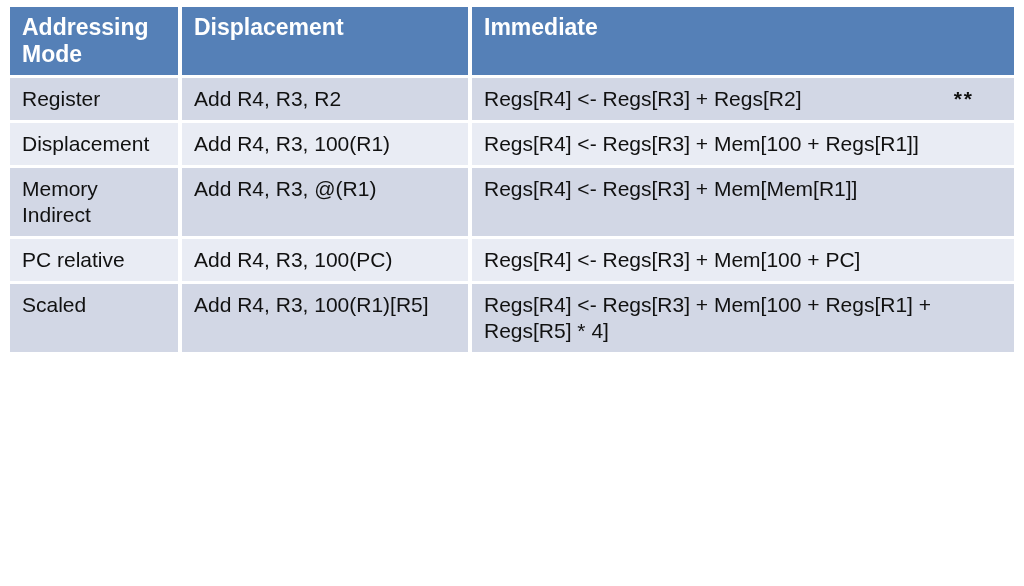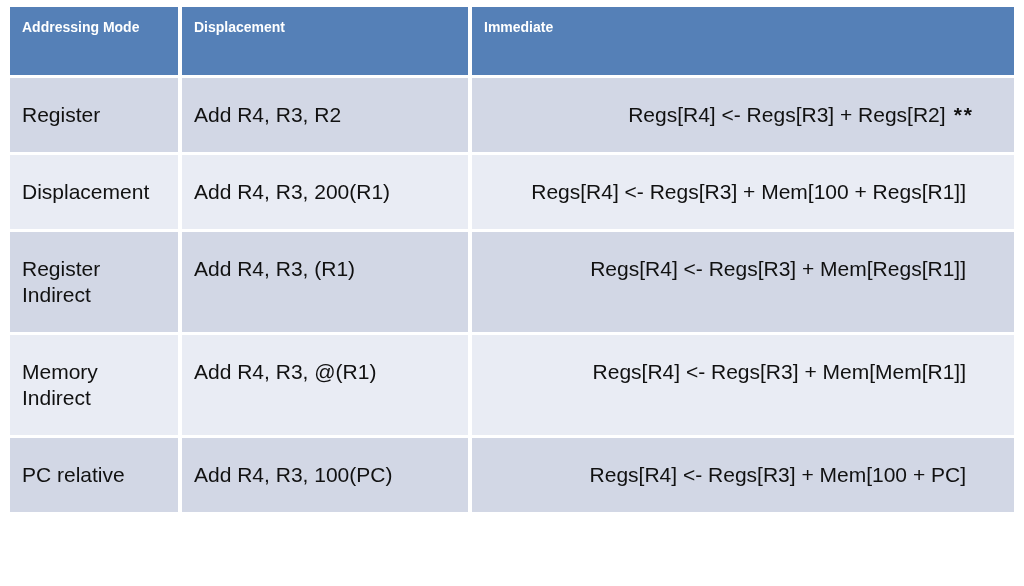--- a/index.html
+++ b/index.html
@@ -20,43 +20,42 @@
     table-layout: fixed;
     width: 1012px;
   }
   col.c-mode   { width: 168px; }
   col.c-instr  { width: 286px; }
   col.c-fn     { width: 542px; }
 
   th {
     background: var(--header-bg, #5580b7);
     color: var(--header-text, #ffffff);
-    font-size: 14px;
+    font-size: 23px;
     font-weight: bold;
     line-height: 27px;
     text-align: left;
     vertical-align: top;
     padding: 7px 12px;
     height: 54px;
   }
   td {
     font-size: 21px;
     line-height: 26px;
     color: var(--body-text, #111111);
     vertical-align: top;
-    padding: 24px 12px;
+    padding: 8px 12px;
     overflow: hidden;
   }
   tbody tr:nth-child(odd) td  { background: var(--band-dark, #d2d7e5); }
   tbody tr:nth-child(even) td { background: var(--band-light, #e9ecf4); }
 
   td.fn-cell .fn-wrap {
     display: flex;
     align-items: flex-start;
-    text-align: right;
   }
   td.fn-cell .fn-text { flex: 1 1 auto; }
   td.fn-cell .fn-note {
     flex: 0 0 auto;
     margin-left: 8px;
     margin-right: 28px;
     font-weight: bold;
     letter-spacing: 2px;
     white-space: nowrap;
   }
@@ -85,39 +84,29 @@
       <span class="fn-wrap">
         <span class="fn-text">Regs[R4] &lt;- Regs[R3] + Regs[R2]</span>
         <span class="fn-note">**</span>
       </span>
     </td>
   </tr>
 
 
   <tr>
     <td><span class="mode-text">Displacement</span></td>
-    <td><span class="instr-text">Add R4, R3, 200(R1)</span></td>
+    <td><span class="instr-text">Add R4, R3, 100(R1)</span></td>
     <td class="fn-cell">
       <span class="fn-wrap">
         <span class="fn-text">Regs[R4] &lt;- Regs[R3] + Mem[100 + Regs[R1]]</span>
         <span class="fn-note"></span>
       </span>
     </td>
   </tr>
 
-  <tr>
-    <td><span class="mode-text">Register Indirect</span></td>
-    <td><span class="instr-text">Add R4, R3, (R1)</span></td>
-    <td class="fn-cell">
-      <span class="fn-wrap">
-        <span class="fn-text">Regs[R4] &lt;- Regs[R3] + Mem[Regs[R1]]</span>
-        <span class="fn-note"></span>
-      </span>
-    </td>
-  </tr>
 
 
   <tr>
     <td><span class="mode-text">Memory Indirect</span></td>
     <td><span class="instr-text">Add R4, R3, @(R1)</span></td>
     <td class="fn-cell">
       <span class="fn-wrap">
         <span class="fn-text">Regs[R4] &lt;- Regs[R3] + Mem[Mem[R1]]</span>
         <span class="fn-note"></span>
       </span>
@@ -128,14 +117,24 @@
     <td><span class="mode-text">PC relative</span></td>
     <td><span class="instr-text">Add R4, R3, 100(PC)</span></td>
     <td class="fn-cell">
       <span class="fn-wrap">
         <span class="fn-text">Regs[R4] &lt;- Regs[R3] + Mem[100 + PC]</span>
         <span class="fn-note"></span>
       </span>
     </td>
   </tr>
 
+  <tr>
+    <td><span class="mode-text">Scaled</span></td>
+    <td><span class="instr-text">Add R4, R3, 100(R1)[R5]</span></td>
+    <td class="fn-cell">
+      <span class="fn-wrap">
+        <span class="fn-text">Regs[R4] &lt;- Regs[R3] + Mem[100 + Regs[R1] + Regs[R5] * 4]</span>
+        <span class="fn-note"></span>
+      </span>
+    </td>
+  </tr>
 </tbody>
 </table>
 
 </body></html>

